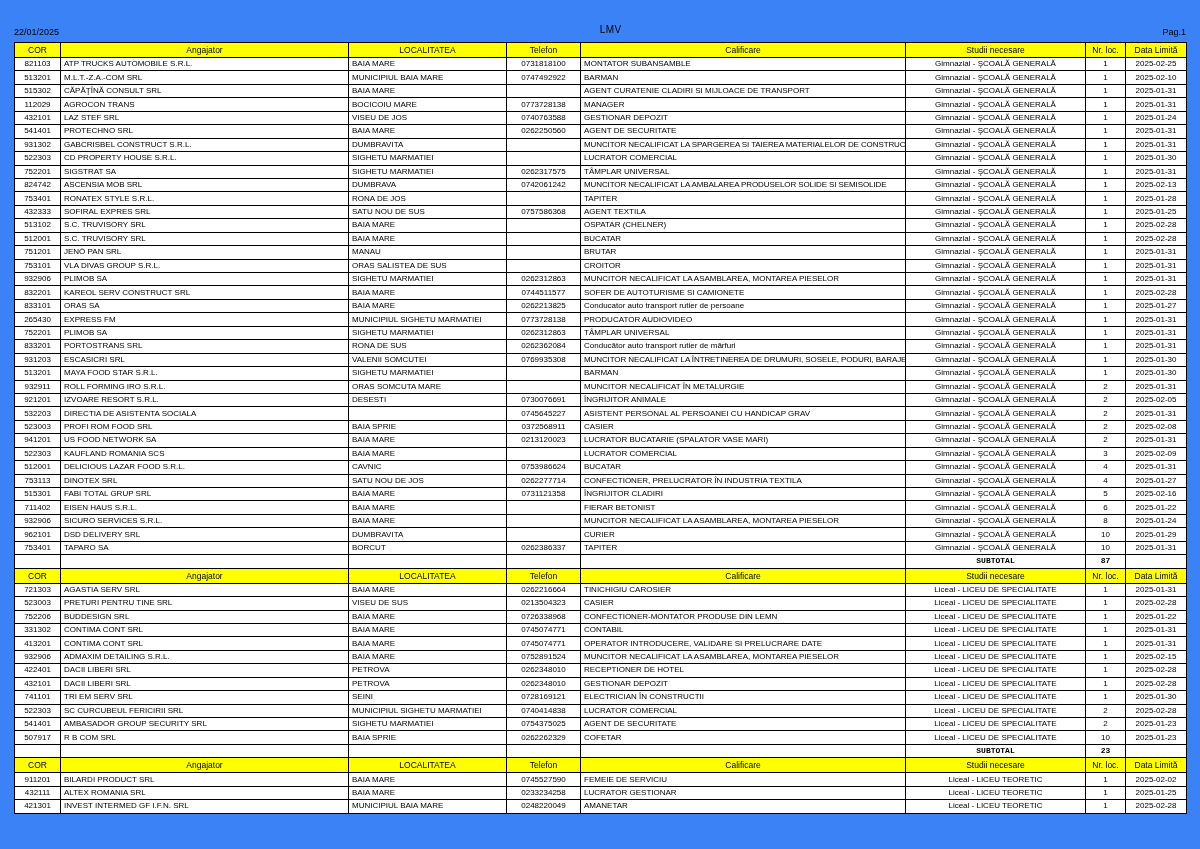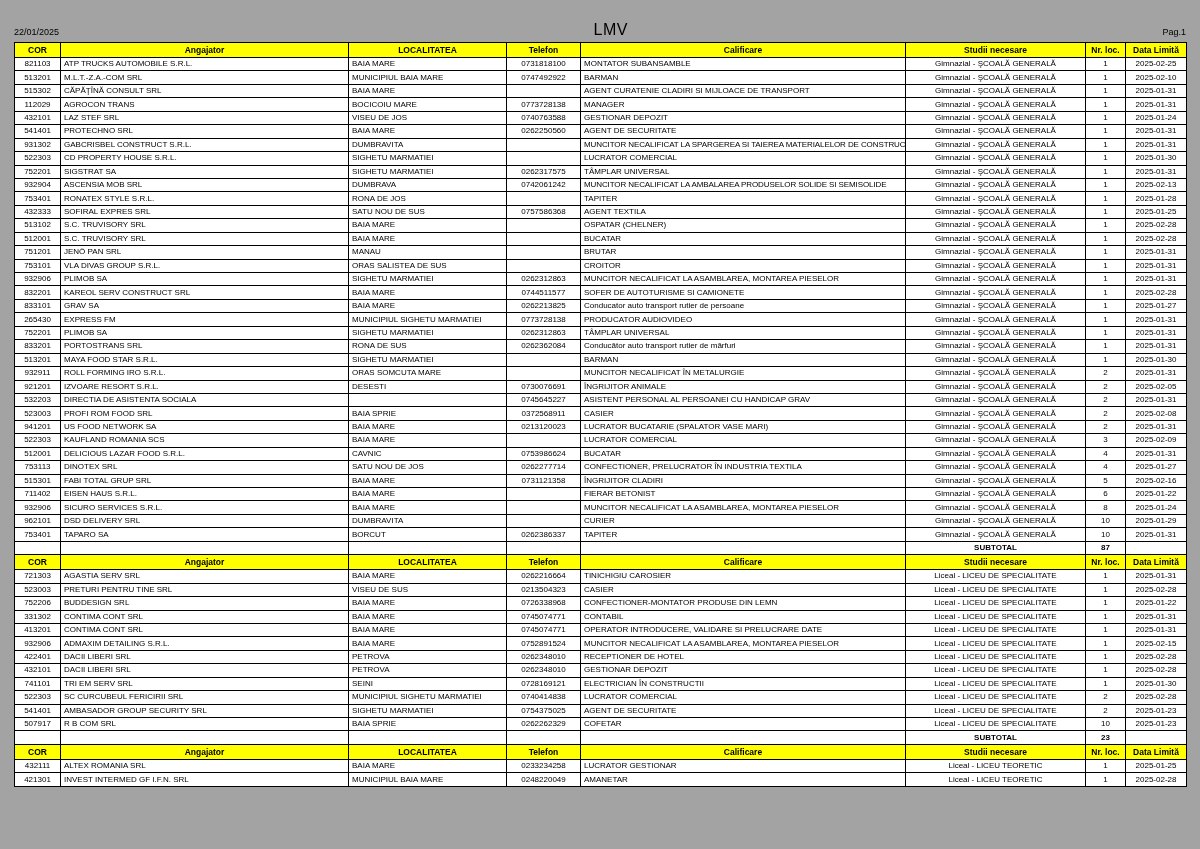--- a/index.html
+++ b/index.html
@@ -7,78 +7,79 @@
     padding: 0;
     background: #ffffff;
     font-family: "Liberation Sans", sans-serif;
     color: #000000;
   }
   .page {
     width: 1200px;
     height: 849px;
     box-sizing: border-box;
     padding: 14px 14px 0 14px;
-    background: #a3a3a3;
+    background: #3b82f6;
     overflow: hidden;
   }
   .page-header {
     display: flex;
     justify-content: space-between;
     align-items: flex-end;
     height: 24px;
     margin-bottom: 4px;
   }
   .page-header .doc-date,
   .page-header .page-num {
     font-size: 9px;
     line-height: 11px;
   }
   .page-header .doc-title {
-    font-size: 16px;
+    font-size: 10px;
     line-height: 16px;
     letter-spacing: 0.5px;
   }
   table.vac-table {
     width: 1172px;
     border-collapse: collapse;
     table-layout: fixed;
   }
   table.vac-table th,
   table.vac-table td {
     border: 1px solid #000000;
     padding: 0 3px;
     overflow: hidden;
     white-space: nowrap;
     vertical-align: middle;
     box-sizing: border-box;
   }
   table.vac-table th {
     background: #FFFF00;
     font-size: 8.5px;
-    font-weight: bold;
+    font-weight: normal;
     height: 15px;
     text-align: center;
   }
   table.vac-table td {
     font-size: 8px;
     height: 13.45px;
     line-height: 1;
     background: #ffffff;
   }
   td.c-center { text-align: center; }
   td.c-left   { text-align: left; }
   td.condensed {
     font-size: 6.4px;
     letter-spacing: -0.1px;
   }
   td.subtotal-label,
   td.subtotal-value {
     font-weight: bold;
     text-align: center;
     font-size: 8.5px;
+    font-family: Liberation Mono, monospace;
   }
 </style>
 </head>
 <body>
 
 <div class="page">
   <div class="page-header">
     <span class="doc-date">22/01/2025</span>
     <span class="doc-title">LMV</span>
     <span class="page-num">Pag.1</span>
@@ -190,21 +191,21 @@
           <td class="c-center">752201</td>
           <td class="c-left">SIGSTRAT SA</td>
           <td class="c-left">SIGHETU MARMATIEI</td>
           <td class="c-center">0262317575</td>
           <td class="c-left">TÂMPLAR UNIVERSAL</td>
           <td class="c-center">Gimnazial - ŞCOALĂ GENERALĂ</td>
           <td class="c-center">1</td>
           <td class="c-center">2025-01-31</td>
         </tr>
         <tr>
-          <td class="c-center">932904</td>
+          <td class="c-center">824742</td>
           <td class="c-left">ASCENSIA MOB SRL</td>
           <td class="c-left">DUMBRAVA</td>
           <td class="c-center">0742061242</td>
           <td class="c-left condensed">MUNCITOR NECALIFICAT LA AMBALAREA PRODUSELOR SOLIDE SI SEMISOLIDE</td>
           <td class="c-center">Gimnazial - ŞCOALĂ GENERALĂ</td>
           <td class="c-center">1</td>
           <td class="c-center">2025-02-13</td>
         </tr>
         <tr>
           <td class="c-center">753401</td>
@@ -281,21 +282,21 @@
           <td class="c-left">KAREOL SERV CONSTRUCT SRL</td>
           <td class="c-left">BAIA MARE</td>
           <td class="c-center">0744511577</td>
           <td class="c-left">SOFER DE AUTOTURISME SI CAMIONETE</td>
           <td class="c-center">Gimnazial - ŞCOALĂ GENERALĂ</td>
           <td class="c-center">1</td>
           <td class="c-center">2025-02-28</td>
         </tr>
         <tr>
           <td class="c-center">833101</td>
-          <td class="c-left">GRAV SA</td>
+          <td class="c-left">ORAS SA</td>
           <td class="c-left">BAIA MARE</td>
           <td class="c-center">0262213825</td>
           <td class="c-left">Conducator auto transport rutier de persoane</td>
           <td class="c-center">Gimnazial - ŞCOALĂ GENERALĂ</td>
           <td class="c-center">1</td>
           <td class="c-center">2025-01-27</td>
         </tr>
         <tr>
           <td class="c-center">265430</td>
           <td class="c-left">EXPRESS FM</td>
@@ -318,20 +319,30 @@
         </tr>
         <tr>
           <td class="c-center">833201</td>
           <td class="c-left">PORTOSTRANS SRL</td>
           <td class="c-left">RONA DE SUS</td>
           <td class="c-center">0262362084</td>
           <td class="c-left">Conducător auto transport rutier de mărfuri</td>
           <td class="c-center">Gimnazial - ŞCOALĂ GENERALĂ</td>
           <td class="c-center">1</td>
           <td class="c-center">2025-01-31</td>
+        </tr>
+        <tr>
+          <td class="c-center">931203</td>
+          <td class="c-left">ESCASICRI SRL</td>
+          <td class="c-left">VALENII SOMCUTEI</td>
+          <td class="c-center">0769935308</td>
+          <td class="c-left condensed">MUNCITOR NECALIFICAT LA ÎNTRETINEREA DE DRUMURI, SOSELE, PODURI, BARAJE</td>
+          <td class="c-center">Gimnazial - ŞCOALĂ GENERALĂ</td>
+          <td class="c-center">1</td>
+          <td class="c-center">2025-01-30</td>
         </tr>
         <tr>
           <td class="c-center">513201</td>
           <td class="c-left">MAYA FOOD STAR S.R.L.</td>
           <td class="c-left">SIGHETU MARMATIEI</td>
           <td class="c-center"></td>
           <td class="c-left">BARMAN</td>
           <td class="c-center">Gimnazial - ŞCOALĂ GENERALĂ</td>
           <td class="c-center">1</td>
           <td class="c-center">2025-01-30</td>
@@ -620,20 +631,30 @@
           <th>COR</th>
           <th>Angajator</th>
           <th>LOCALITATEA</th>
           <th>Telefon</th>
           <th>Calificare</th>
           <th>Studii necesare</th>
           <th>Nr. loc.</th>
           <th>Data Limită</th>
         </tr>
         <tr>
+          <td class="c-center">911201</td>
+          <td class="c-left">BILARDI PRODUCT SRL</td>
+          <td class="c-left">BAIA MARE</td>
+          <td class="c-center">0745527590</td>
+          <td class="c-left">FEMEIE DE SERVICIU</td>
+          <td class="c-center">Liceal - LICEU TEORETIC</td>
+          <td class="c-center">1</td>
+          <td class="c-center">2025-02-02</td>
+        </tr>
+        <tr>
           <td class="c-center">432111</td>
           <td class="c-left">ALTEX ROMANIA SRL</td>
           <td class="c-left">BAIA MARE</td>
           <td class="c-center">0233234258</td>
           <td class="c-left">LUCRATOR GESTIONAR</td>
           <td class="c-center">Liceal - LICEU TEORETIC</td>
           <td class="c-center">1</td>
           <td class="c-center">2025-01-25</td>
         </tr>
         <tr>

